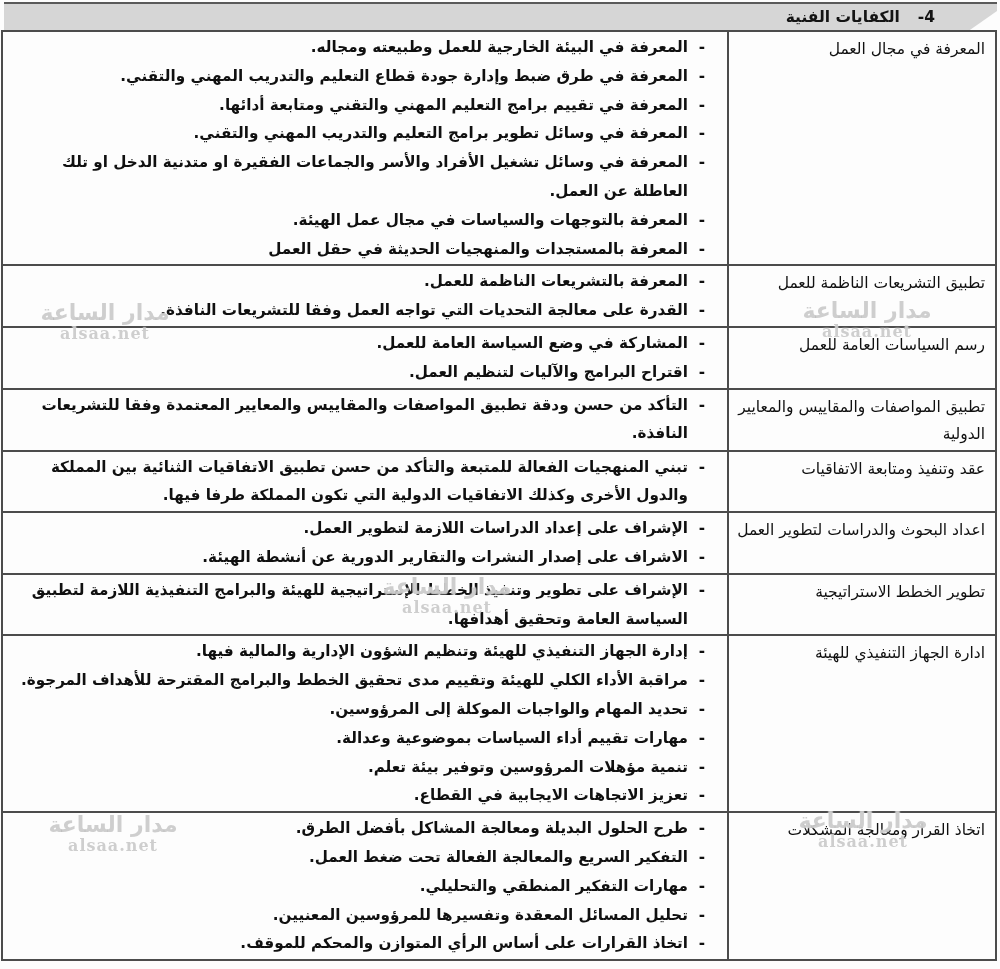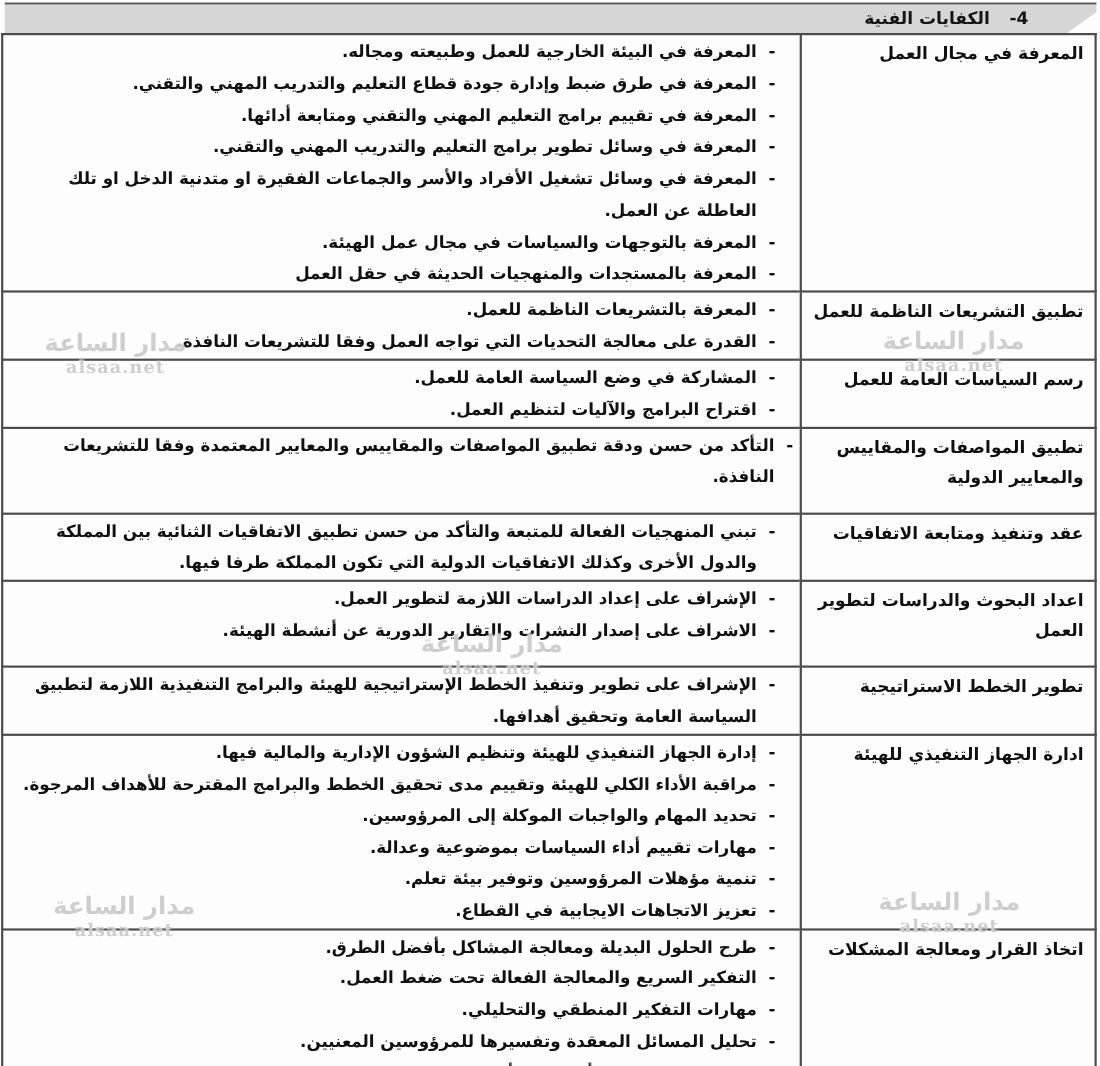--- a/index.html
+++ b/index.html
@@ -54,31 +54,31 @@
     background:transparent;
   }
   table.comp-table td{
     border:2px solid #4c4c4c;
     vertical-align:top;
     box-sizing:border-box;
     color:#101010;
   }
   td.cat-cell{
     width:268px;
-    padding:4px 10px 18px 4px;
-    font-weight:bold;
+    padding:4px 10px 2px 4px;
+    font-weight:normal;
     font-size:15.5px;
     line-height:27px;
     text-align:right;
   }
   td.items-cell{
     width:726px;
     padding:1px 22px 1px 10px;
   }
-  td.items-cell.flush{padding-right:6px;}
+  td.items-cell.flush{padding-right:22px;}
   ul.items{
     margin:0;padding:0;
     list-style:none;
   }
   ul.items li{
     font-weight:bold;
     font-size:15.2px;
     line-height:28.8px;
     text-align:right;
     padding-right:17px;

